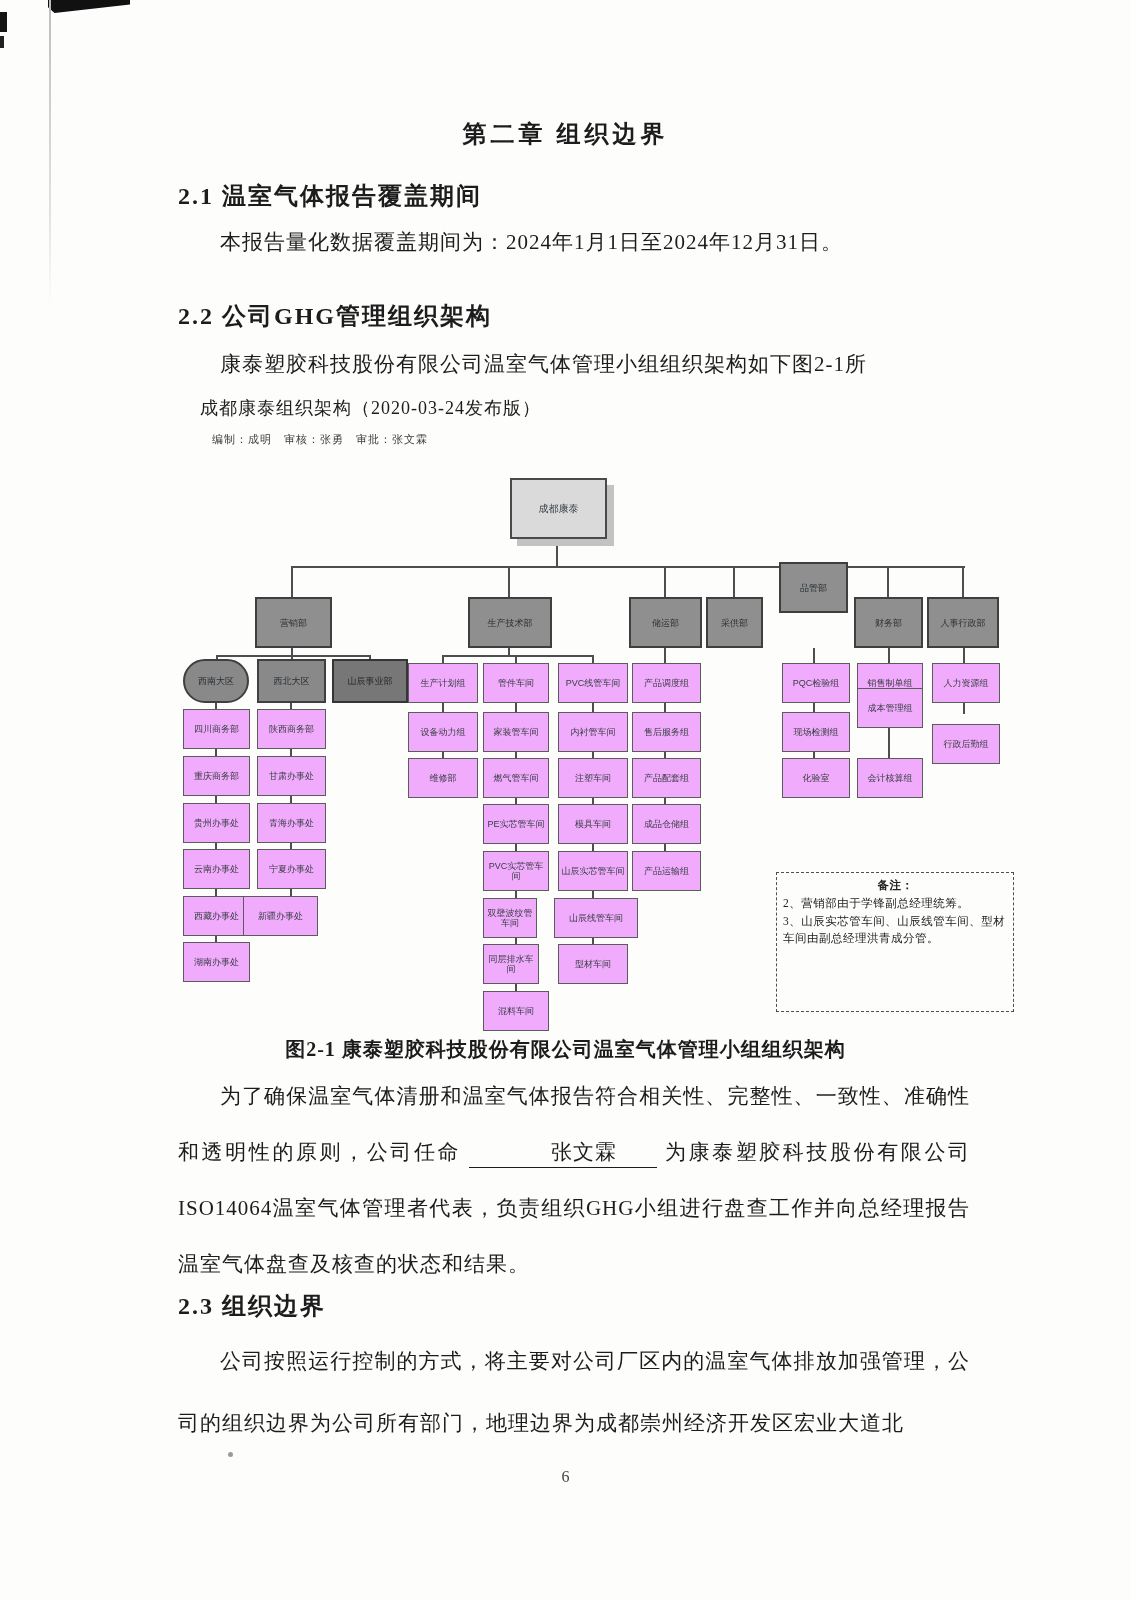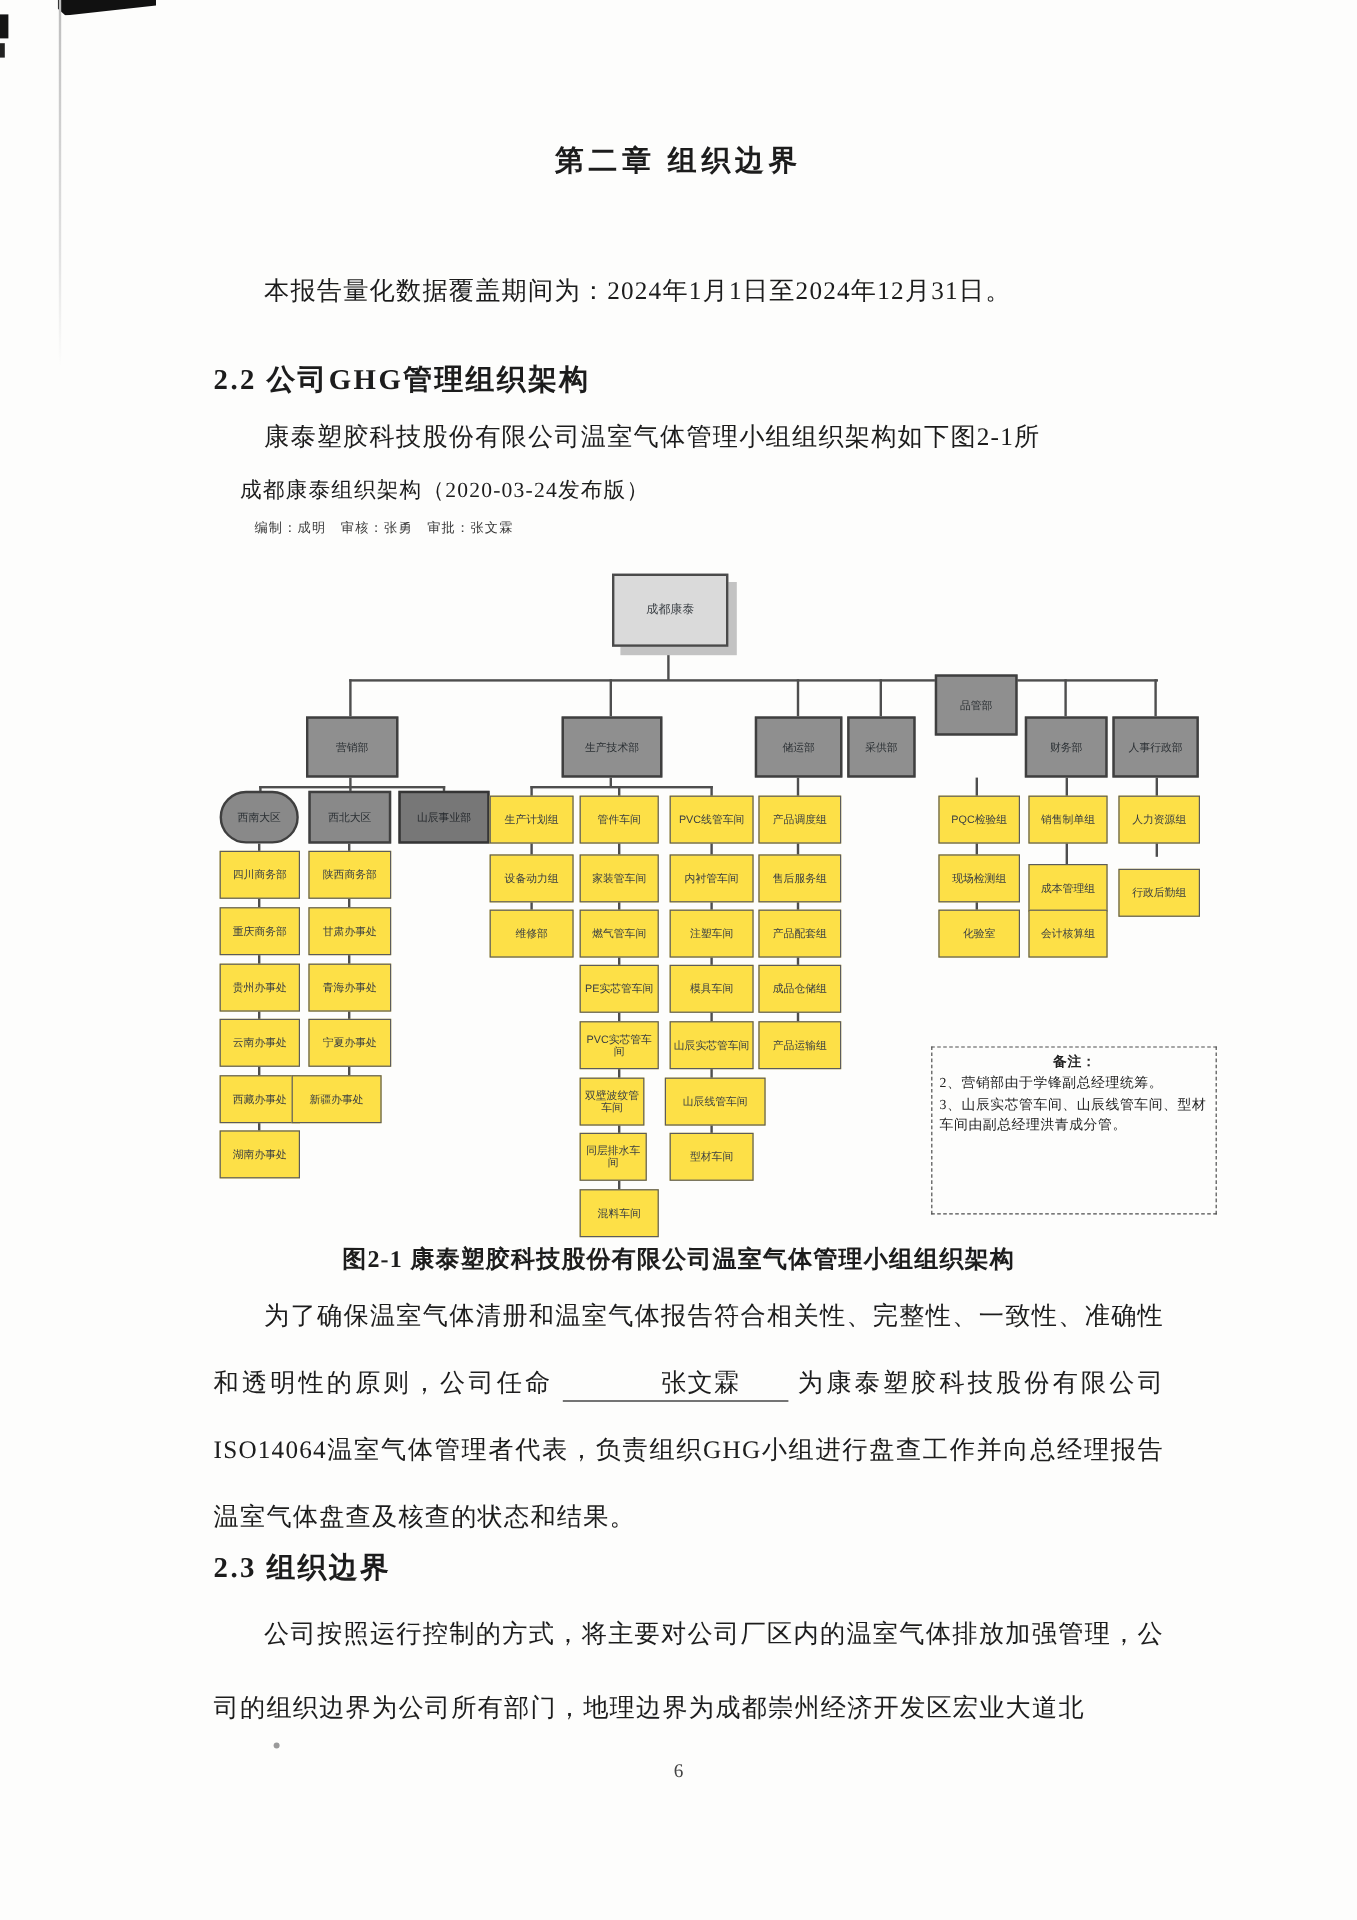--- a/index.html
+++ b/index.html
@@ -45,39 +45,40 @@
   .org-chart{position:absolute;left:0;top:0;width:1131px;height:1600px;}
   .org-line{position:absolute;background:#4e4e4e;z-index:1;}
   .org-box{position:absolute;z-index:2;display:flex;align-items:center;justify-content:center;
     text-align:center;font-family:"Liberation Sans", sans-serif;
     font-size:9px;line-height:10px;padding:1px;box-sizing:border-box;overflow:hidden;}
   .org-box.root{background:#dadada;border:2px solid #4a4a4a;box-shadow:7px 7px 0 #c3c3c3;
     font-size:10px;color:#3c4146;}
   .org-box.d2{background:#8f8f8f;border:2px solid #3f3f3f;color:#2b3034;}
   .org-box.d3{background:#898989;border:2px solid #3f3f3f;color:#2b3034;}
   .org-box.d3b{background:#777;border:2px solid #353535;color:#24282c;}
-  .org-box.lt{background:#fde047;border:1.5px solid #5c5c5c;color:#383d42;}
+  .org-box.lt{background:#f0abfc;border:1.5px solid #5c5c5c;color:#383d42;}
   .notes-box{position:absolute;left:776px;top:872px;width:238px;height:140px;z-index:3;
     background:#fdfdfc;border:1.5px dashed #4e4e4e;box-sizing:border-box;
     font-size:11.5px;line-height:1.5;color:#222;padding:4px 5px 2px 6px;letter-spacing:0.5px;}
   .notes-title{text-align:center;font-weight:bold;margin-bottom:1px;}
 </style>
 </head>
 <body>
 
 <div class="page">
 
   <div class="corner-wedge"></div>
   <div class="fold-line"></div>
   <div class="edge-mark1"></div>
   <div class="edge-mark2"></div>
   <div class="stray-dot"></div>
 
   <div class="chapter-title">第二章 组织边界</div>
 
+  <div class="h2 h21">2.1 温室气体报告覆盖期间</div>
   <div class="para p21">本报告量化数据覆盖期间为：2024年1月1日至2024年12月31日。</div>
 
   <div class="h2 h22">2.2 公司GHG管理组织架构</div>
   <div class="para p22">康泰塑胶科技股份有限公司温室气体管理小组组织架构如下图2-1所</div>
   <div class="chart-subtitle">成都康泰组织架构（2020-03-24发布版）</div>
   <div class="chart-byline">编制：成明　审核：张勇　审批：张文霖</div>
 
   <div class="org-chart" id="org-chart">
     <div class="notes-box">
       <div class="notes-title">备注：</div>
@@ -126,21 +127,21 @@
       <div class="org-box lt" style="left: 558px; top: 944px; width: 70px; height: 40px;">型材车间</div>
       <div class="org-box lt" style="left: 632px; top: 663px; width: 69px; height: 40px;">产品调度组</div>
       <div class="org-box lt" style="left: 632px; top: 712px; width: 69px; height: 40px;">售后服务组</div>
       <div class="org-box lt" style="left: 632px; top: 758px; width: 69px; height: 40px;">产品配套组</div>
       <div class="org-box lt" style="left: 632px; top: 804px; width: 69px; height: 40px;">成品仓储组</div>
       <div class="org-box lt" style="left: 632px; top: 851px; width: 69px; height: 40px;">产品运输组</div>
       <div class="org-box lt" style="left: 782px; top: 663px; width: 68px; height: 40px;">PQC检验组</div>
       <div class="org-box lt" style="left: 782px; top: 712px; width: 68px; height: 40px;">现场检测组</div>
       <div class="org-box lt" style="left: 782px; top: 758px; width: 68px; height: 40px;">化验室</div>
       <div class="org-box lt" style="left: 857px; top: 663px; width: 66px; height: 40px;">销售制单组</div>
-      <div class="org-box lt" style="left: 857px; top: 720px; width: 66px; height: 40px;">成本管理组</div>
+      <div class="org-box lt" style="left: 857px; top: 688px; width: 66px; height: 40px;">成本管理组</div>
       <div class="org-box lt" style="left: 857px; top: 758px; width: 66px; height: 40px;">会计核算组</div>
       <div class="org-box lt" style="left: 932px; top: 663px; width: 68px; height: 40px;">人力资源组</div>
       <div class="org-box lt" style="left: 932px; top: 712px; width: 68px; height: 40px; margin-top: 12px;">行政后勤组</div>
       <div class="org-line" style="left: 556px; top: 539px; width: 2px; height: 28px;"></div>
       <div class="org-line" style="left: 291px; top: 566px; width: 674px; height: 2px;"></div>
       <div class="org-line" style="left: 291px; top: 566px; width: 2px; height: 31px;"></div>
       <div class="org-line" style="left: 508px; top: 566px; width: 2px; height: 31px;"></div>
       <div class="org-line" style="left: 664px; top: 566px; width: 2px; height: 31px;"></div>
       <div class="org-line" style="left: 733px; top: 566px; width: 2px; height: 31px;"></div>
       <div class="org-line" style="left: 812px; top: 566px; width: 2px; height: 31px;"></div>

